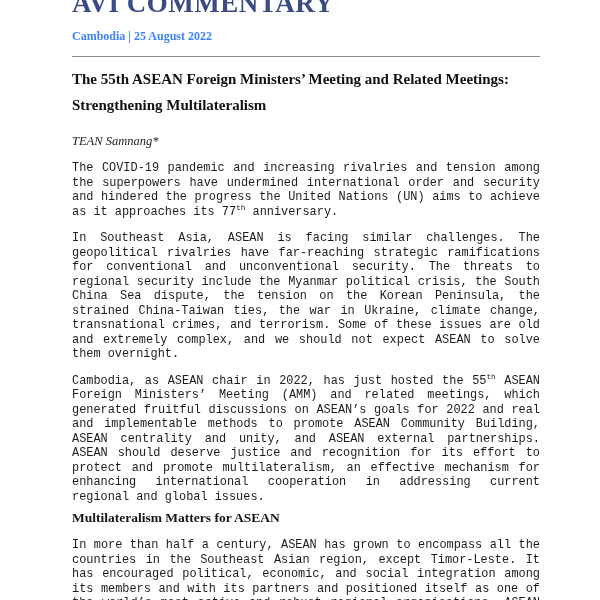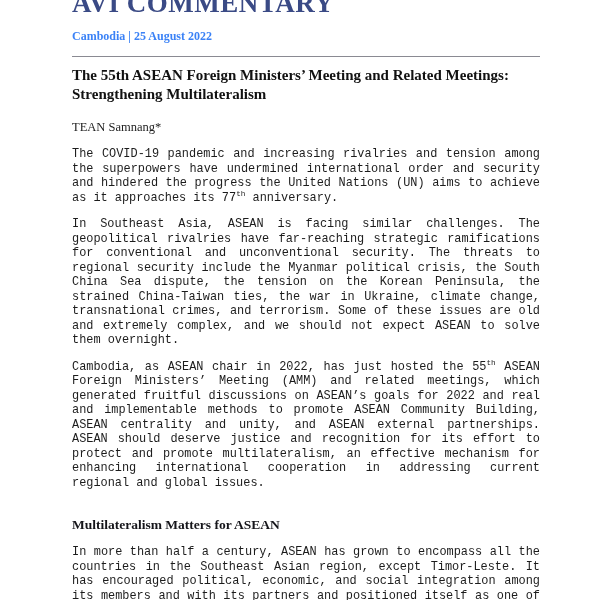--- a/index.html
+++ b/index.html
@@ -30,40 +30,41 @@
     color: #3b82f6;
   }
   hr.rule {
     border: none;
     border-top: 1px solid #8a8a92;
     margin: 13px 0 0 0;
   }
   h2.article-title {
     margin: 9px 0 16px 0;
     font-size: 15px;
-    line-height: 19px;
+    line-height: 26px;
     font-weight: bold;
     color: #111111;
   }
   .author {
     margin-top: 15px;
     font-size: 12.5px;
     line-height: 15px;
+    font-style: italic;
     color: #222222;
   }
   p.body-par {
     margin: 12px 0 0 0;
     font-size: 11.9px;
     line-height: 14.5px;
     text-align: justify;
     color: #1c1c1c;
     font-family: Liberation Mono, monospace;
   }
   h3.section-heading {
-    margin: 26px 0 0 0;
+    margin: 5px 0 0 0;
     font-size: 13.5px;
     line-height: 17px;
     font-weight: bold;
     color: #15151a;
   }
   sup { font-size: 0.65em; vertical-align: super; line-height: 0; }
 </style>
 </head>
 <body>
 

